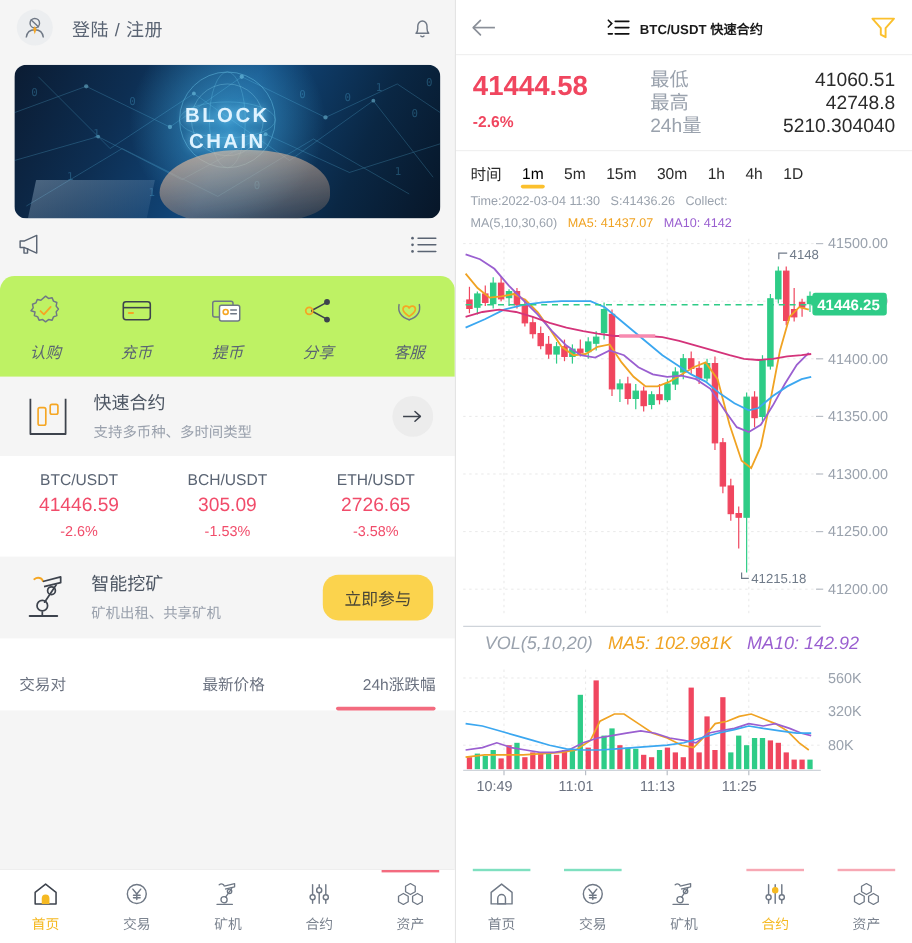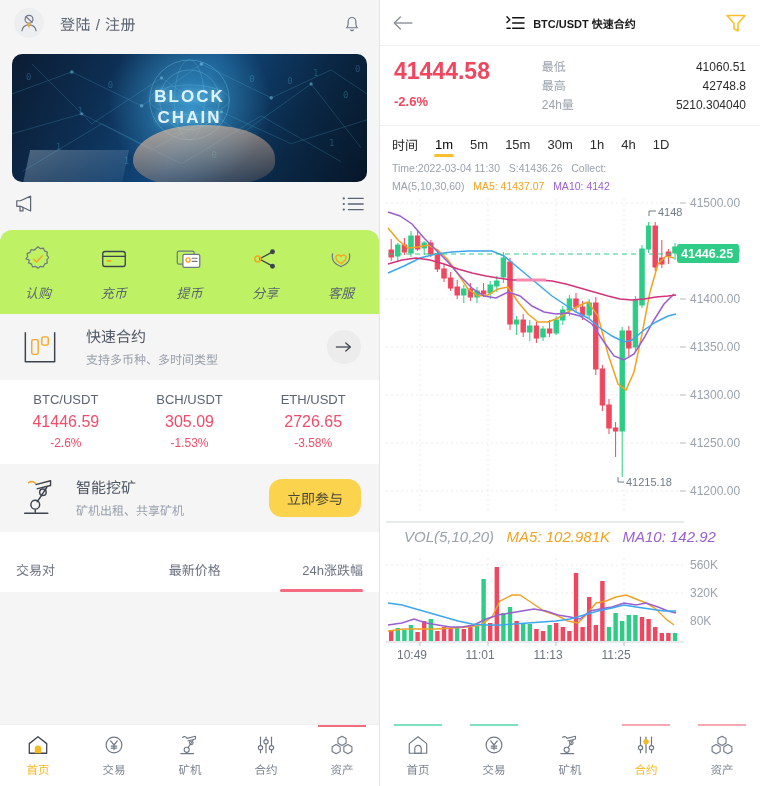--- a/index.html
+++ b/index.html
@@ -40,21 +40,21 @@
   .notice-row { height:44px; display:flex; align-items:center; padding:0 14px;
     background:#f5f5f5; }
   .notice-row .spacer { flex:1; }
 
   .quick-icons { background:#bef264; border-radius:12px 12px 0 0; margin:4px 0 0;
     display:flex; padding:14px 0 12px;font-style:italic; }
   .qi { flex:1; display:flex; flex-direction:column; align-items:center; gap:9px; }
   .qi-label { font-size:13px; color:#5a6473; }
 
   .promo { background:#f5f5f5; display:flex; align-items:center; padding:13px 18px;
-    gap:24px; }
+    gap:16px; }
   .promo-txt { flex:1; }
   .promo-title { font-size:15px; color:#4d5663; line-height:1.35; }
   .promo-sub { font-size:12px; color:#99a0ac; margin-top:2px; }
   .arrow-btn { width:34px; height:34px; border-radius:50%; background:#ececec;
     display:flex; align-items:center; justify-content:center; flex:none; }
 
   .tickers { background:#fff; display:flex; padding:12px 4px 14px; }
   .tk { flex:1; text-align:center; }
   .tk-pair { font-size:13px; color:#5a6473; }
   .tk-price { font-size:16px; color:#f14c6a; margin-top:6px; }
@@ -77,21 +77,21 @@
   .r-header { height:46px; display:flex; align-items:center; padding:0 12px;
     border-bottom:1px solid #f0f0f0; }
   .r-title { flex:1; display:flex; align-items:center; justify-content:center; gap:8px;
     font-size:11px; font-weight:bold; color:#1b1b1b; }
 
   .price-box { display:flex; padding:12px 14px 10px; border-bottom:1px solid #f0f0f0;}
   .pb-left { width:42%; }
   .pb-price { font-size:23px; font-weight:bold; color:#f0465f; }
   .pb-chg { font-size:13px; font-weight:bold; color:#f0465f; margin-top:9px; }
   .pb-right { flex:1; }
-  .pb-row { display:flex; font-size:12px; line-height:19px; }
+  .pb-row { display:flex; font-size:16px; line-height:19px; }
   .pb-k { width:42%; color:#9aa2ad; }
   .pb-v { flex:1; text-align:right; color:#2b2b2b; }
 
   .tabs { display:flex; align-items:center; gap:17px; padding:9px 12px 4px;
     font-size:13px; color:#2b2b2b; }
   .tab.active { color:#000; position:relative; }
   .tab.active::after { content:""; position:absolute; left:-1px; right:-1px; bottom:-5px;
     height:3px; background:#fbc02d; border-radius:2px; }
 
   .legend { padding:3px 12px 0; font-size:10.5px; color:#9aa2ad;

